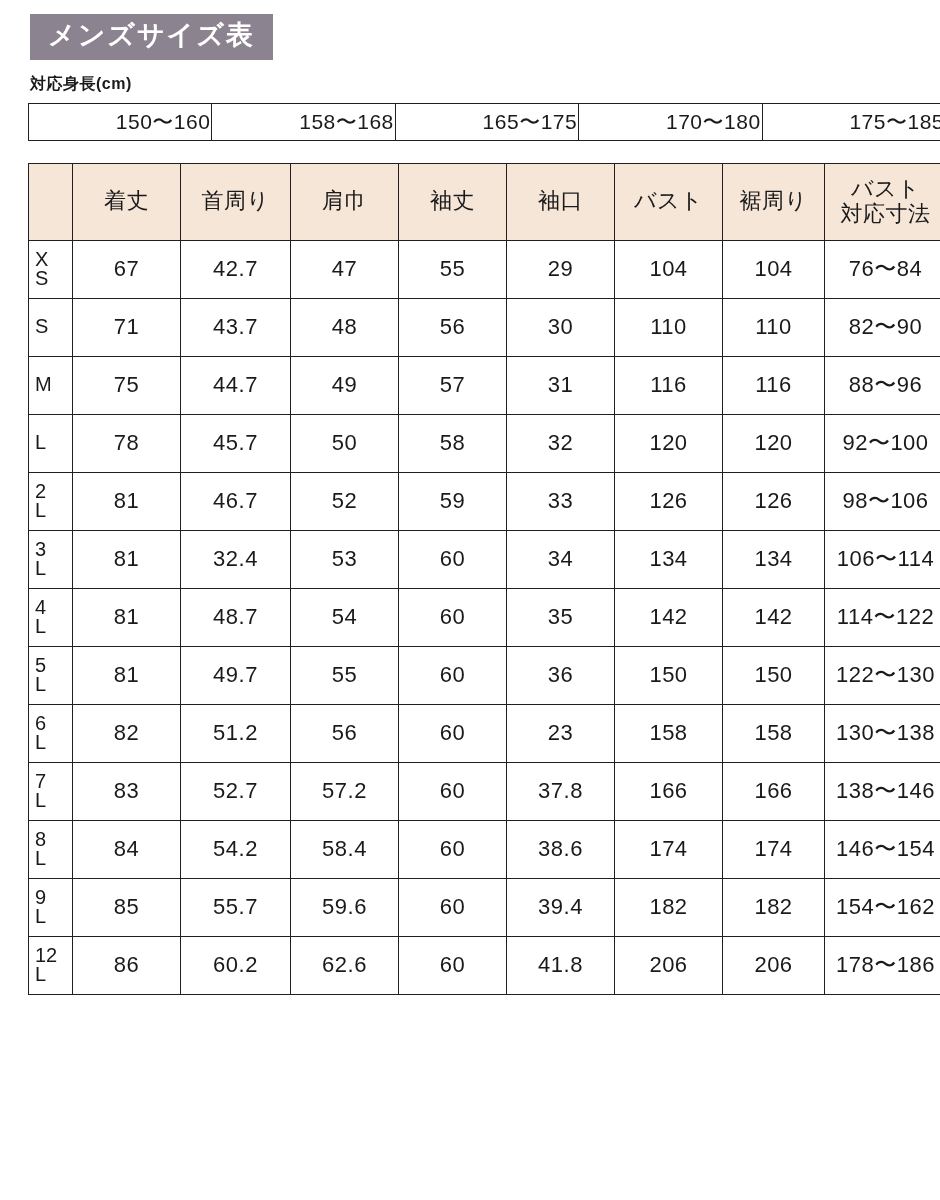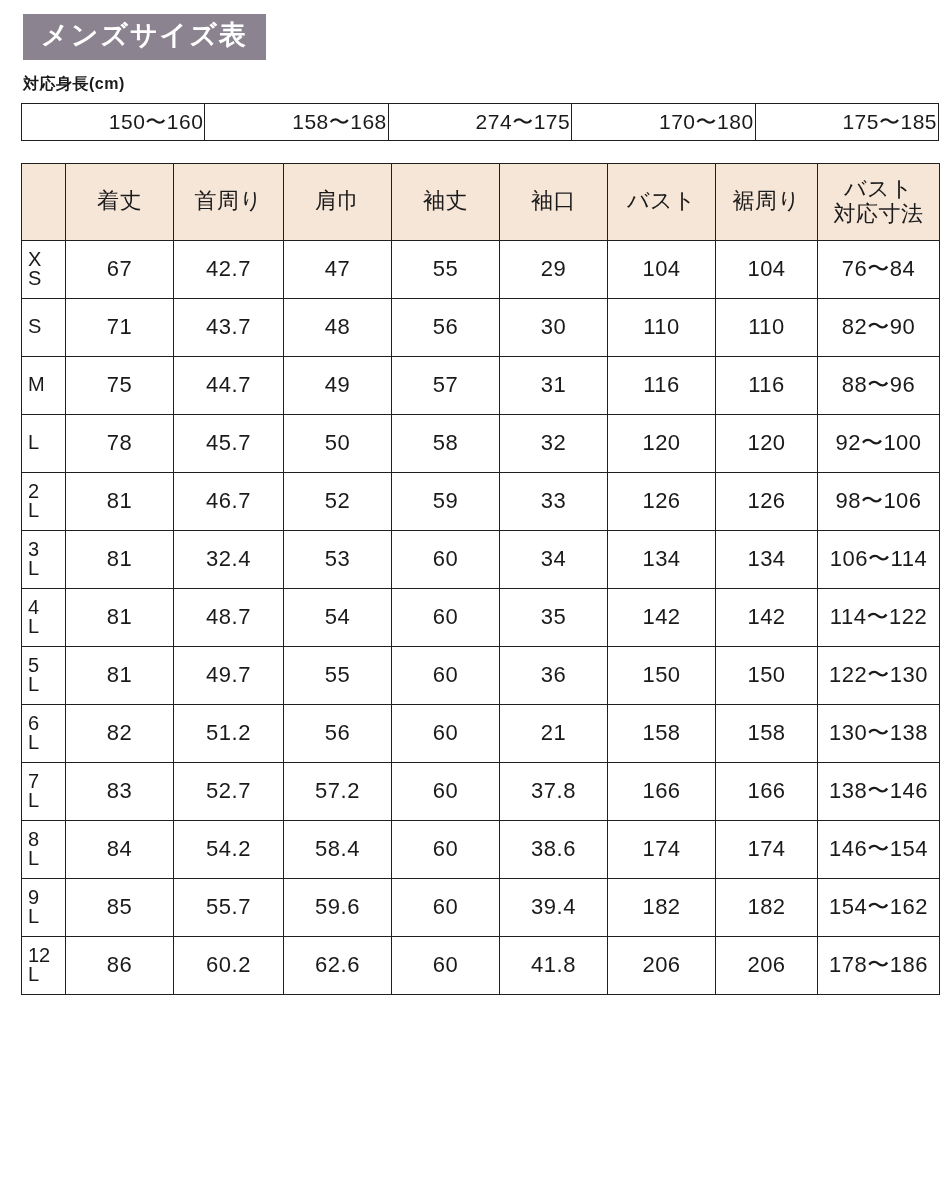--- a/index.html
+++ b/index.html
@@ -12,21 +12,21 @@
     height: 1200px;
     font-family: "Liberation Sans", sans-serif;
     color: #1a1a1a;
     -webkit-font-smoothing: antialiased;
   }
   .page {
     position: relative;
     width: 940px;
     height: 1200px;
     box-sizing: border-box;
-    padding: 14px 10px 0 11px;
+    padding: 14px 10px 0 18px;
   }
 
   
   .title-banner {
     display: inline-block;
     background: #8c8391;
     color: #ffffff;
     font-size: 27px;
     font-weight: bold;
     letter-spacing: 2px;
@@ -126,21 +126,21 @@
 
   <div class="title-banner">メンズサイズ表</div>
 
   <div class="sub-heading">対応身長(cm)</div>
 
   <table class="height-table">
     <tbody>
       <tr class="vals">
         <td>150〜160</td>
         <td>158〜168</td>
-        <td>274〜175</td>
+        <td>165〜175</td>
         <td>170〜180</td>
         <td>175〜185</td>
       </tr>
     </tbody>
   </table>
 
   <div class="meas-wrap">
     <table class="meas-table">
       <colgroup>
         <col style="width:44px">
@@ -304,21 +304,21 @@
 
         <tr>
           <td class="sizecell">
             <span class="s1">6</span>
               <span class="s2">L</span>
           </td>
           <td>82</td>
           <td>51.2</td>
           <td>56</td>
           <td>60</td>
-          <td>21</td>
+          <td>23</td>
           <td>158</td>
           <td>158</td>
           <td>130〜138</td>
         </tr>
 
         <tr>
           <td class="sizecell">
             <span class="s1">7</span>
               <span class="s2">L</span>
           </td>

